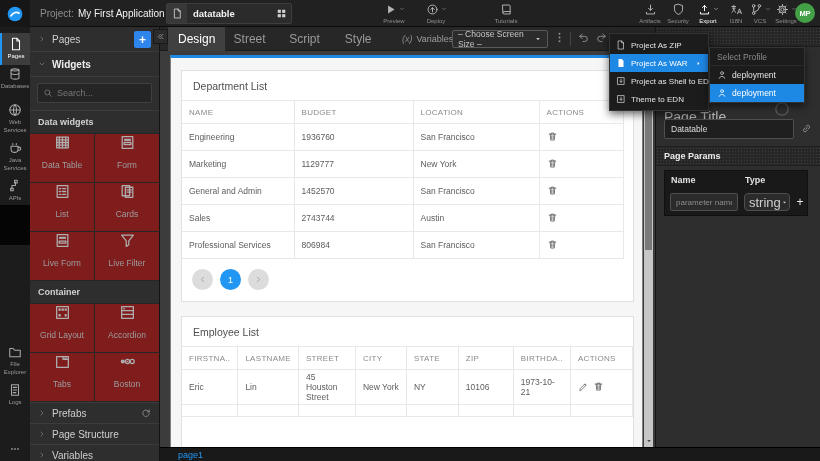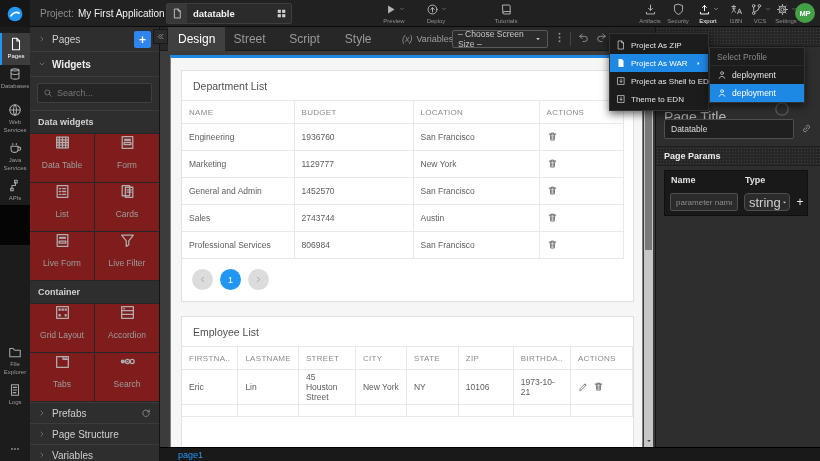--- a/index.html
+++ b/index.html
@@ -486,21 +486,21 @@
           </div>
           <div class="tile">
             <span class="t-ic icon">
               <svg width="17" height="17" viewBox="0 0 16 16" fill="none" stroke="currentColor" stroke-width="1.2" stroke-linecap="round" stroke-linejoin="round">
                 <circle cx="3.6" cy="8" r="1.9" fill="currentColor" stroke="none"></circle>
                 <circle cx="8" cy="8" r="1.9"></circle>
                 <circle cx="8" cy="8" r="0.7" fill="currentColor" stroke="none"></circle>
                 <circle cx="12.4" cy="8" r="1.9"></circle>
               </svg>
             </span>
-            <span class="t-label">Search</span>
+            <span class="t-label">Boston</span>
           </div>
         </div>
       </div>
     <div id="collapsedSections">
         <div class="lp-section">
           <span class="chev icon">
             <svg width="8" height="8" viewBox="0 0 16 16" fill="none" stroke="currentColor" stroke-width="1.2" stroke-linecap="round" stroke-linejoin="round">
               <path d="M6 4l4 4-4 4"></path>
             </svg>
           </span>

